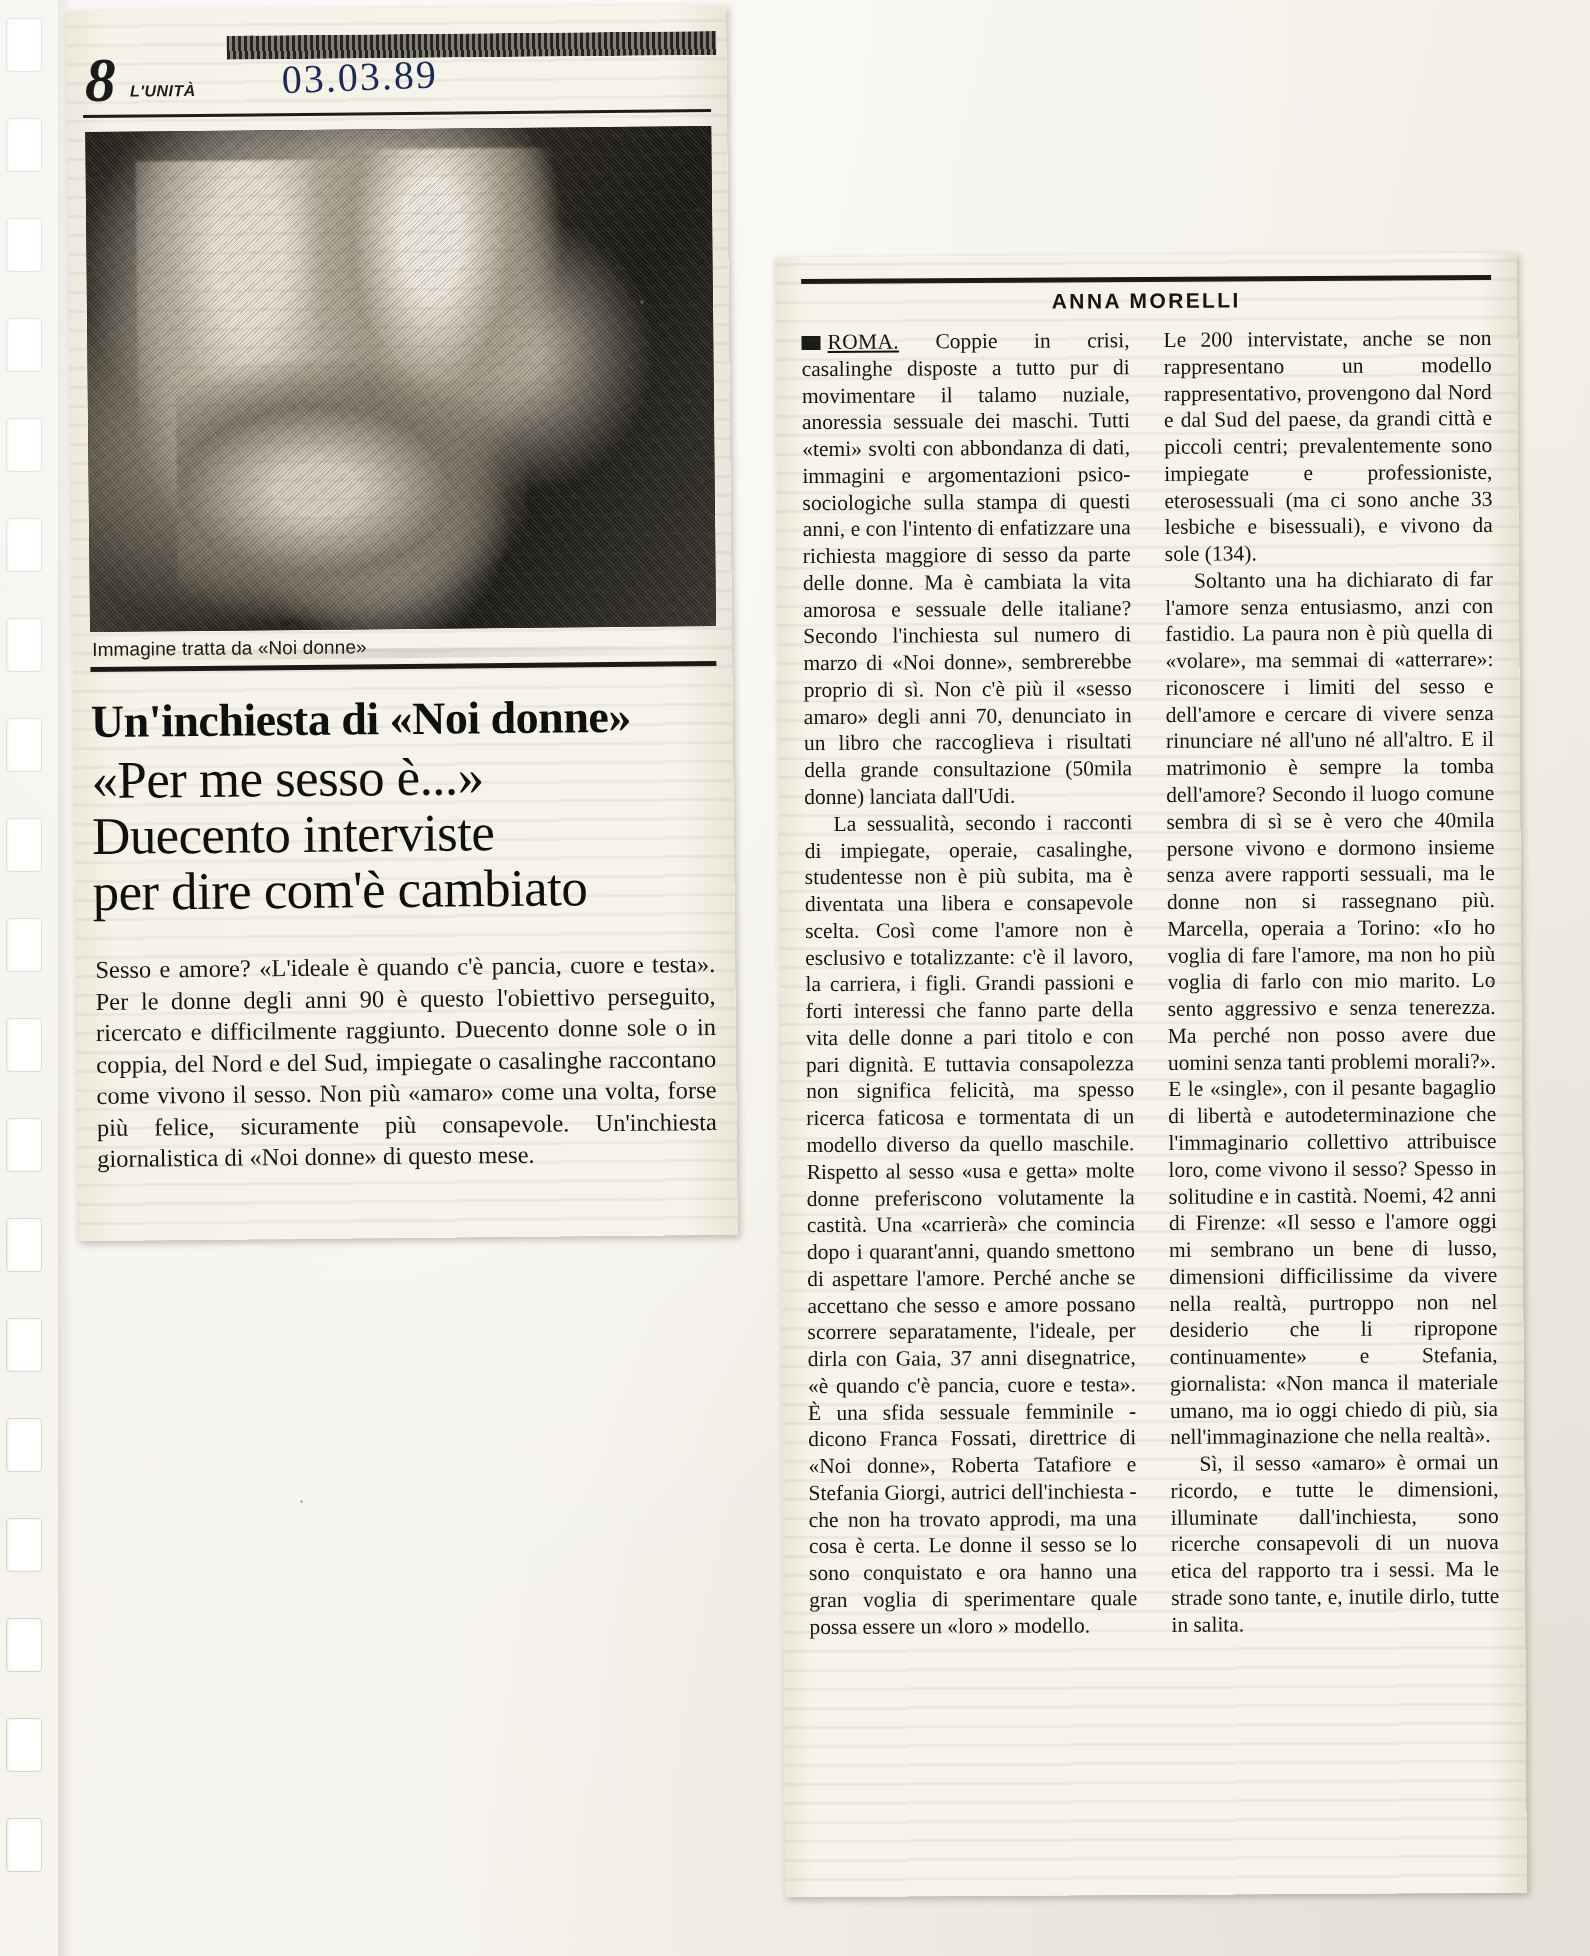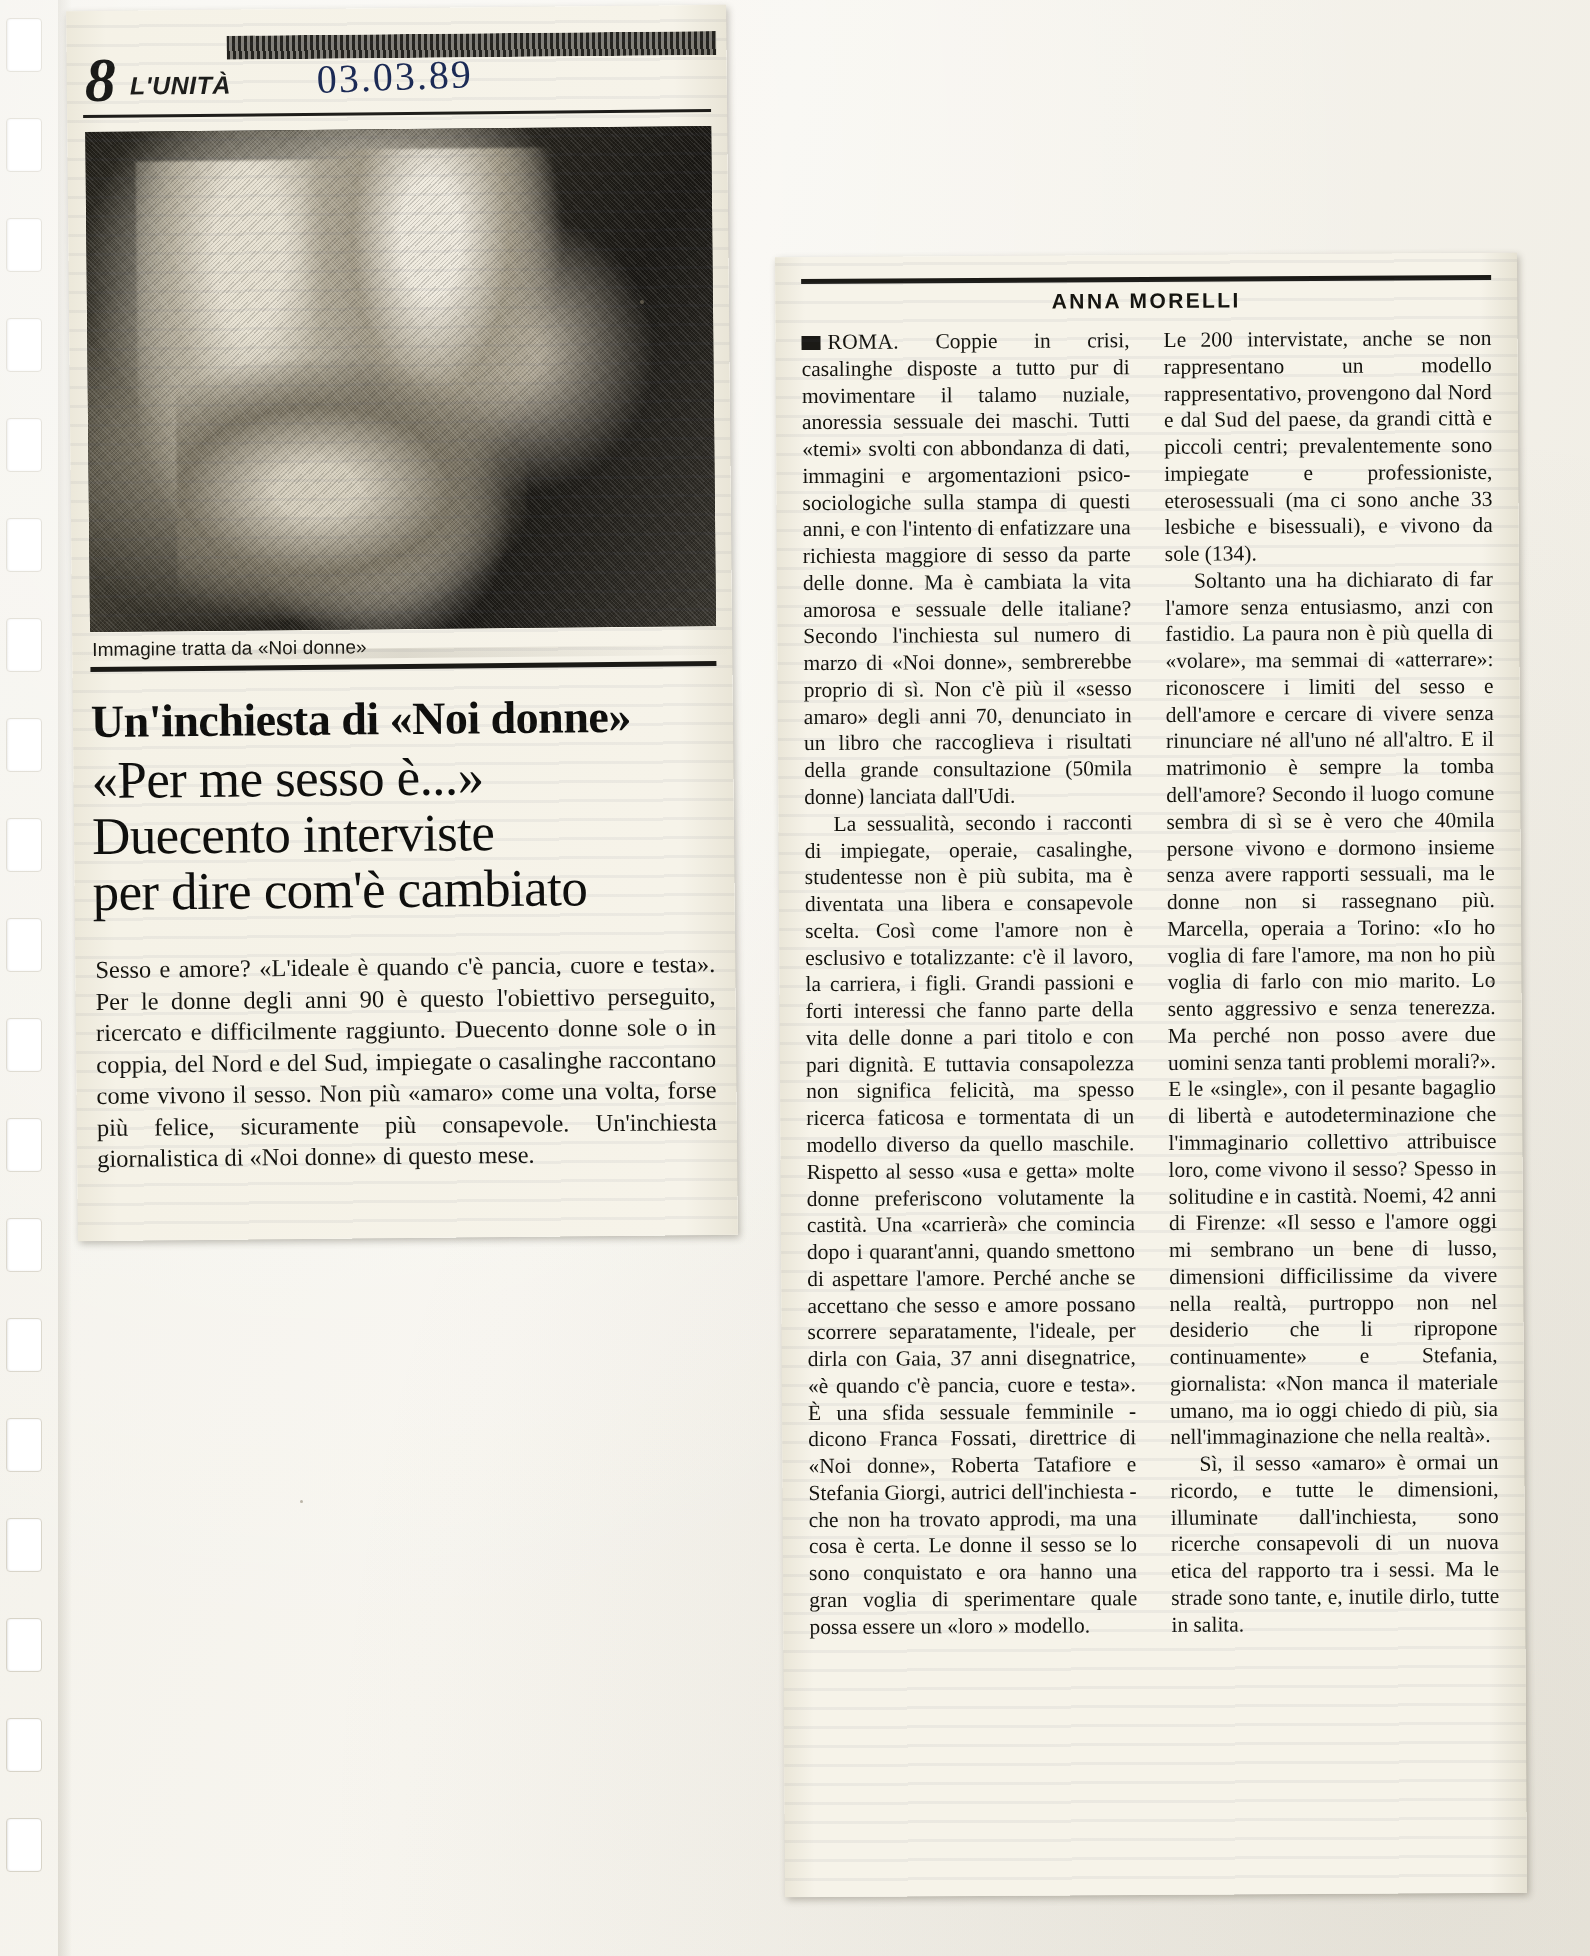--- a/index.html
+++ b/index.html
@@ -69,21 +69,21 @@
     position:relative;height:92px;padding:6px 18px 0 18px;
     display:flex;align-items:flex-end;gap:16px;
   }
   .folio{
     font-family:"Liberation Serif",serif;
     font-style:italic;font-weight:700;font-size:62px;line-height:.9;
     color:#1a1a18;letter-spacing:-2px;
   }
   .paper-name{
     font-family:"Liberation Sans",sans-serif;
-    font-style:italic;font-weight:700;font-size:25px;
+    font-style:italic;font-weight:700;font-size:16px;
     letter-spacing:.5px;color:#1d1d1b;padding-bottom:8px;
   }
   .handdate{
     font-family:"Liberation Serif",serif;
     font-size:40px;font-weight:400;color:#1b2a55;
     letter-spacing:2px;padding-bottom:6px;margin-left:70px;
     transform:rotate(-1.6deg);
   }
   .masthead-bar{
     position:absolute;left:160px;top:26px;right:10px;height:24px;
@@ -181,21 +181,21 @@
     font-size:21.5px;line-height:1.245;text-align:justify;
     color:#14130e;
     -webkit-hyphens:auto;hyphens:auto;
   }
   .col p{margin:0;text-indent:1.35em;}
   .col p.first{text-indent:0;}
   .dateline-sq{
     display:inline-block;width:19px;height:14px;background:#1b1a16;
     margin-right:7px;vertical-align:-1px;
   }
-  .dl{letter-spacing:.3px;}
+  .dl{letter-spacing:.3px;text-decoration:underline;}
 
   
   .speck{position:absolute;background:#8a8270;border-radius:50%;opacity:.55;}
   .crease{
     position:absolute;background:linear-gradient(90deg,rgba(0,0,0,0),rgba(90,82,62,.16),rgba(0,0,0,0));
   }
 </style>
 </head>
 <body>
 

